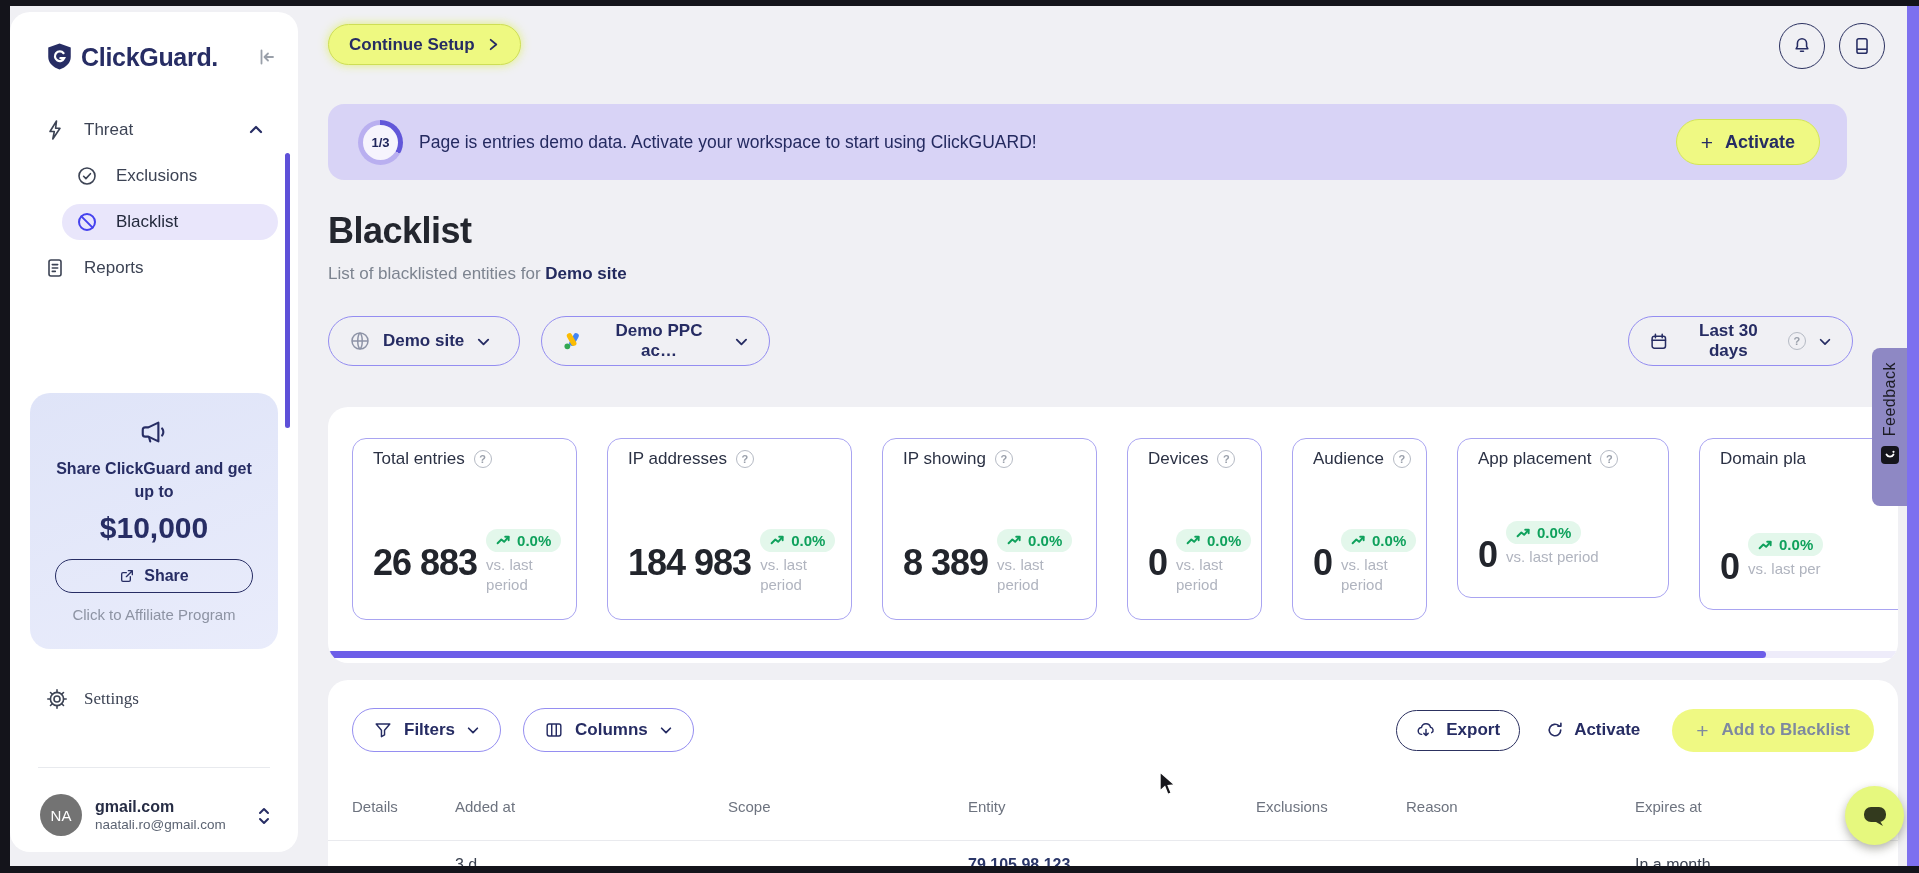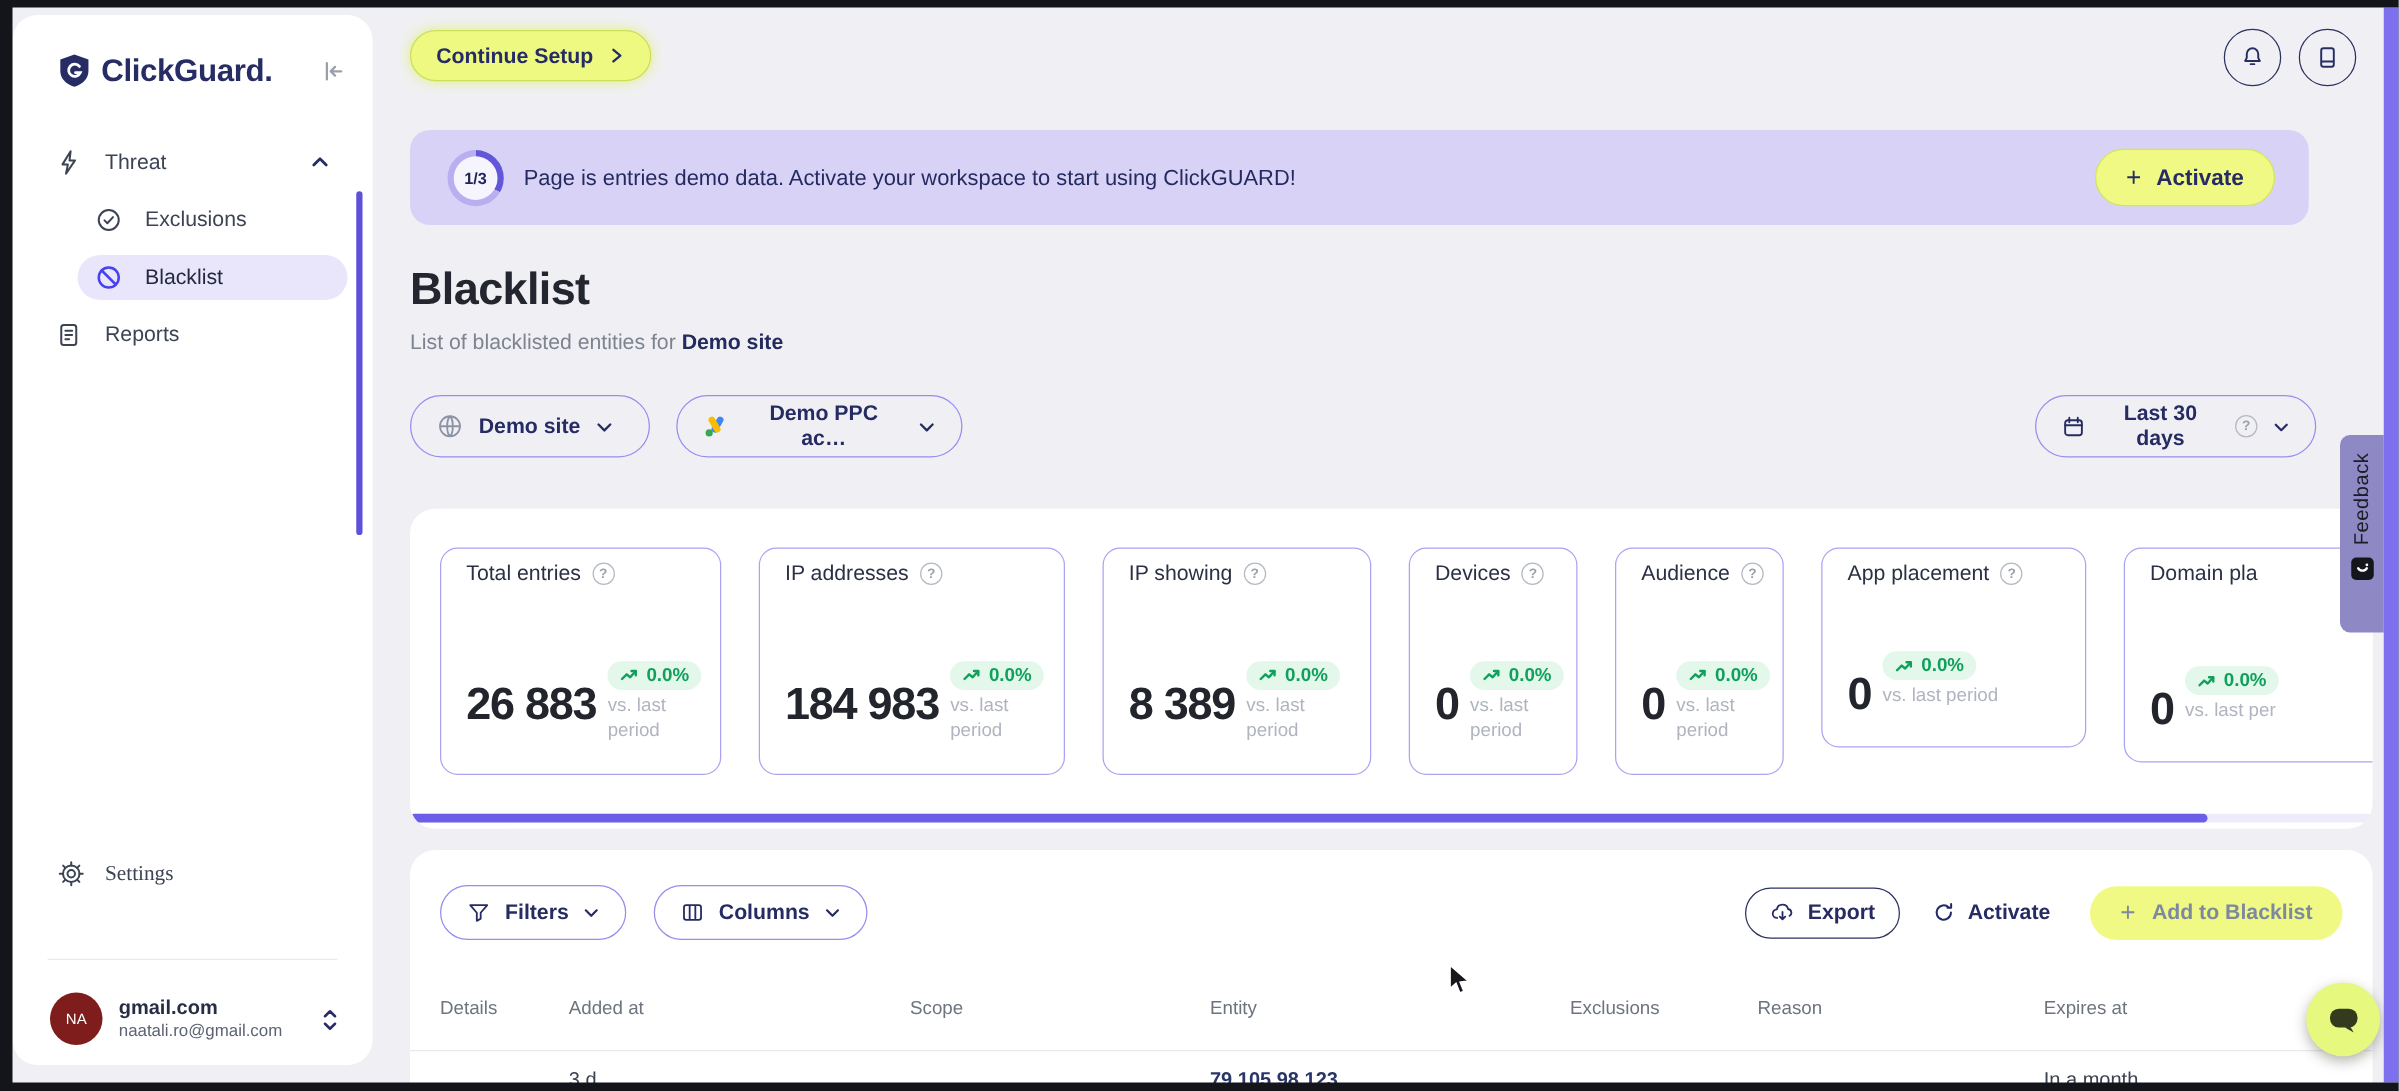--- a/index.html
+++ b/index.html
@@ -51,22 +51,22 @@
   }
   .promo-share svg { width:16px; height:16px; }
   .promo-caption { margin-top:13px; font-size:15px; color:#8d93a3; }
 
   .settings-row { position:absolute; left:36px; top:676px; display:flex; align-items:center; cursor:pointer; }
   .settings-row .nv-ic { width:22px; height:22px; }
   .settings-row .nv-label { margin-left:16px; font-size:17px; color:#3c4354;font-family:Liberation Serif, serif; }
 
   .side-divider { position:absolute; left:28px; top:755px; width:232px; height:1px; background:#e8eaee; }
   .user-row { position:absolute; left:30px; top:782px; width:232px; display:flex; align-items:center; cursor:pointer; }
-  .avatar { width:42px; height:42px; border-radius:50%; background:#7f1d1d; color:#fff;
-            display:flex; align-items:center; justify-content:center; font-size:12px;text-align:right; }
+  .avatar { width:42px; height:42px; border-radius:50%; background:#737373; color:#fff;
+            display:flex; align-items:center; justify-content:center; font-size:15px;text-align:right; }
   .user-meta { margin-left:13px; line-height:1.25; }
   .user-name { font-size:16px; font-weight:700; color:#272d45; }
   .user-email { font-size:13.5px; color:#5b6372; }
   .user-sort { margin-left:auto; width:16px; height:20px; color:#272d64; }
 
   
   .btn-continue {
     position:absolute; left:328px; top:24px; height:41px; padding:0 20px; border-radius:21px;
     background:#eef981; border:1.5px solid #cede56; display:flex; align-items:center; gap:12px;
     font-size:17px; font-weight:600; color:#262c63; cursor:pointer; font-family:inherit;
@@ -232,20 +232,36 @@
         <span class="nv-ic">
           <svg viewBox="0 0 22 22" fill="none" stroke="#3c4354" stroke-width="1.6" stroke-linecap="round" stroke-linejoin="round">
             <rect x="5" y="3" width="12" height="16" rx="2"></rect>
               <path d="M8.3 7.6h5.4M8.3 11h5.4M8.3 14.4h3"></path>
           </svg>
         </span>
         <span class="nv-label">Reports</span>
       </div>
     </nav>
 
+    <div class="promo">
+      <svg class="promo-icon" viewBox="0 0 24 24" fill="none" stroke="currentColor" stroke-width="1.7" stroke-linejoin="round" stroke-linecap="round">
+        <path d="M15.5 4.5v15l-8-3.8H5a2 2 0 0 1-2-2v-3.4a2 2 0 0 1 2-2h2.5Z"></path>
+        <path d="M18.5 9.2c1.3 1.5 1.3 4.1 0 5.6"></path>
+          <path d="M8 16.2 9 19.6"></path>
+      </svg>
+      <div class="promo-headline">Share ClickGuard and get up to</div>
+      <div class="promo-amount">$10,000</div>
+      <button class="promo-share">
+        <svg viewBox="0 0 24 24" fill="none" stroke="currentColor" stroke-width="2" stroke-linecap="round" stroke-linejoin="round">
+          <path d="M14 4h6v6M20 4l-9 9M17 13v5a2 2 0 0 1-2 2H6a2 2 0 0 1-2-2V9a2 2 0 0 1 2-2h5"></path>
+        </svg>
+        <span>Share</span>
+      </button>
+      <div class="promo-caption">Click to Affiliate Program</div>
+    </div>
 
     <div class="settings-row">
       <span class="nv-ic">
         <svg viewBox="0 0 22 22" fill="none" stroke="#3c4354" stroke-width="1.6" stroke-linecap="round">
           <circle cx="11" cy="11" r="3"></circle>
             <circle cx="11" cy="11" r="6.6"></circle>
           <path d="M11 1.8v2.6M11 17.6v2.6M1.8 11h2.6M17.6 11h2.6M4.5 4.5l1.8 1.8M15.7 15.7l1.8 1.8M17.5 4.5l-1.8 1.8M6.3 15.7l-1.8 1.8"></path>
         </svg>
       </span>
       <span class="nv-label">Settings</span>

